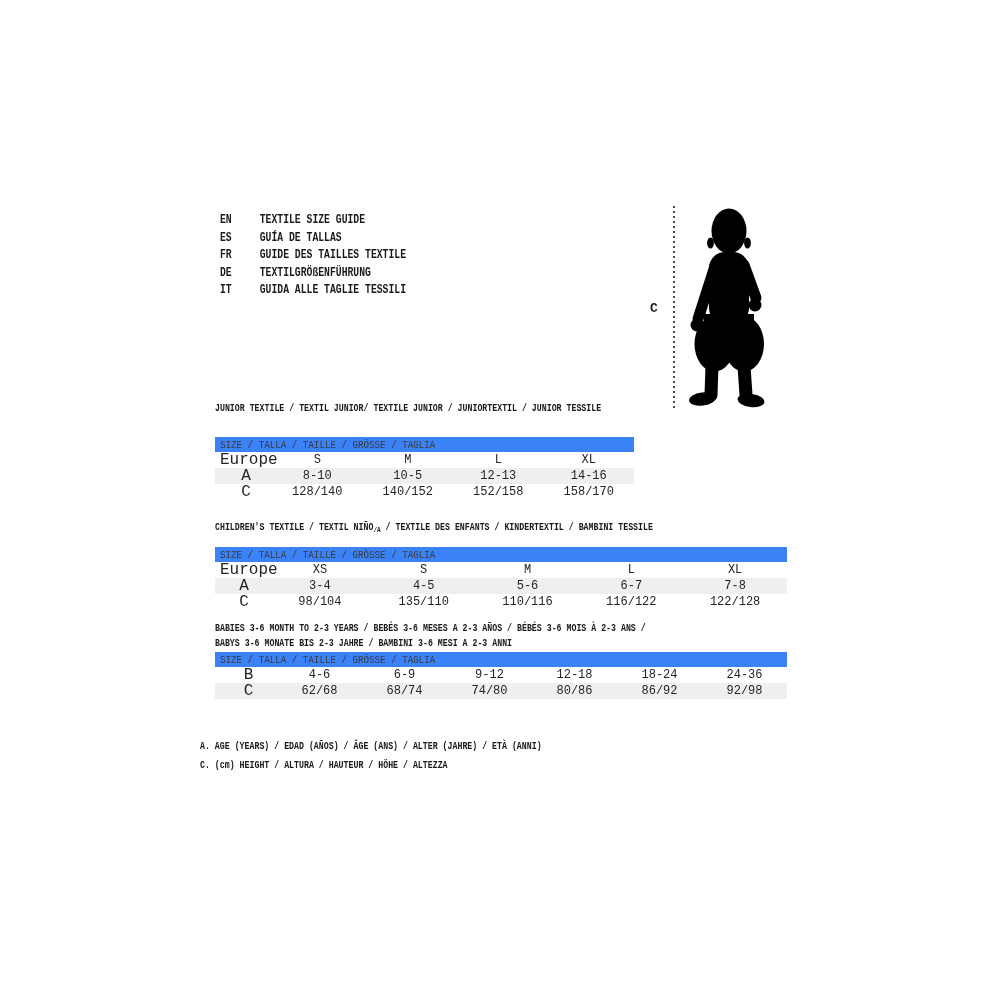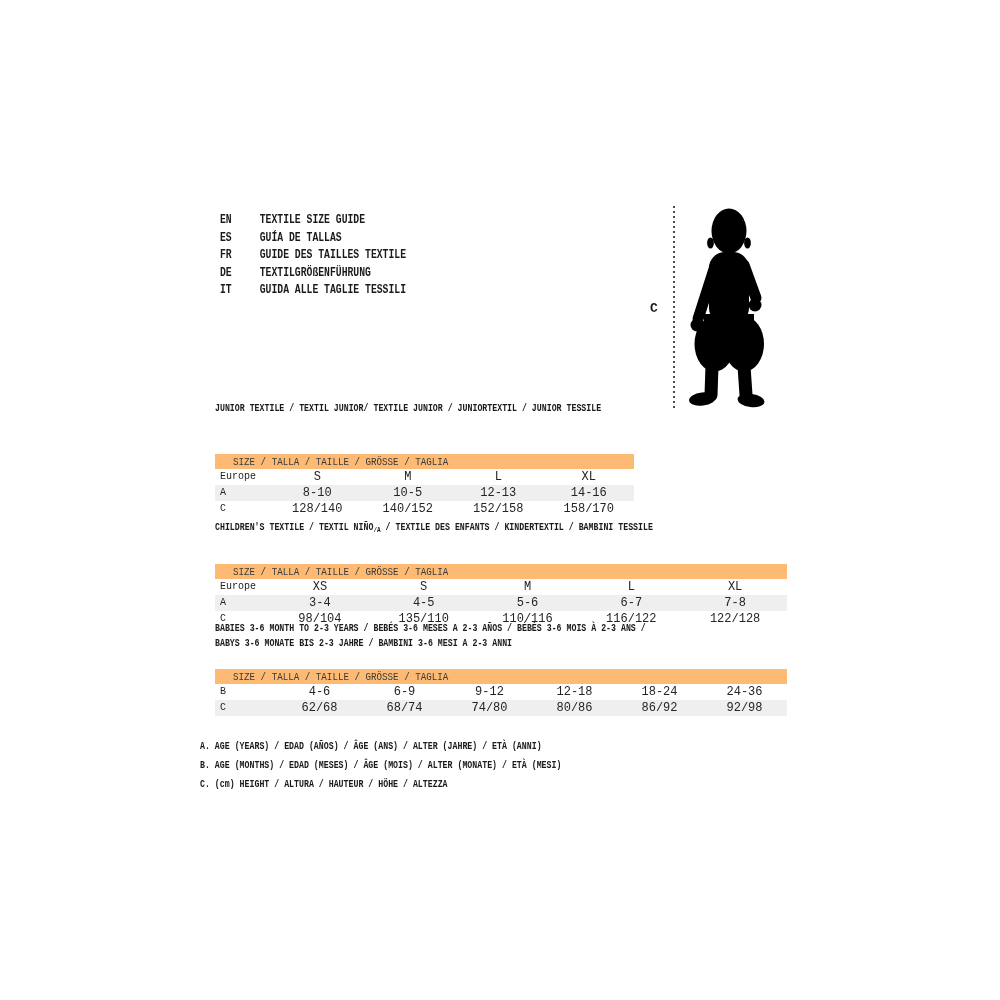--- a/index.html
+++ b/index.html
@@ -22,25 +22,25 @@
     background:repeating-linear-gradient(to bottom,#4a4a4a 0 2px,transparent 2px 5px);}
   .c-label{position:absolute;left:650px;top:301px;font-size:13px;font-weight:bold;}
   .toddler{position:absolute;left:686px;top:198px;}
 
   
   .tbl-title{position:absolute;font-size:11px;font-weight:bold;line-height:14.5px;white-space:nowrap;}
   .sub{font-size:8px;vertical-align:-2px;}
 
   
   .table{position:absolute;}
-  .bar{height:15px;line-height:15px;background:#fdba74;color:#3a3a3a;font-size:11.5px;padding-left:18px;box-sizing:border-box;margin-top:17px;}
+  .bar{height:15px;line-height:15px;background:#3b82f6;color:#3a3a3a;font-size:11.5px;padding-left:5px;box-sizing:border-box;}
   .trow{display:flex;height:16px;line-height:16px;font-size:11.5px;color:#242424;}
   .trow.shade{background:#efefef;}
   .cell{flex:1;text-align:center;font-size:12px;}
-  .cell.label{flex:none;text-align:left;padding-left:5px;box-sizing:border-box;font-size:10px;}
+  .cell.label{flex:none;text-align:center;padding-left:5px;box-sizing:border-box;font-size:16px;}
   .t1 .cell.label{width:57px;}
   .t2 .cell.label{width:53px;}
   .t3 .cell.label{width:62px;}
 
   
   .legend{position:absolute;left:200px;top:737px;}
   .legend-line{height:19px;line-height:19px;font-size:11px;font-weight:bold;white-space:nowrap;}
 </style>
 </head>
 <body>
@@ -187,20 +187,17 @@
       <div class="cell">86/92</div>
       <div class="cell">92/98</div>
     </div>
   </div>
 
   <div class="legend">
     <div class="legend-line">
       <span class="cond">A. AGE (YEARS) / EDAD (AÑOS) / ÂGE (ANS) / ALTER (JAHRE) / ETÀ (ANNI)</span>
     </div>
     <div class="legend-line">
-      <span class="cond">B. AGE (MONTHS) / EDAD (MESES) / ÂGE (MOIS) / ALTER (MONATE) / ETÀ (MESI)</span>
-    </div>
-    <div class="legend-line">
       <span class="cond">C. (cm) HEIGHT / ALTURA / HAUTEUR / HÖHE / ALTEZZA</span>
     </div>
   </div>
 
 </div>
 
 </body></html>

